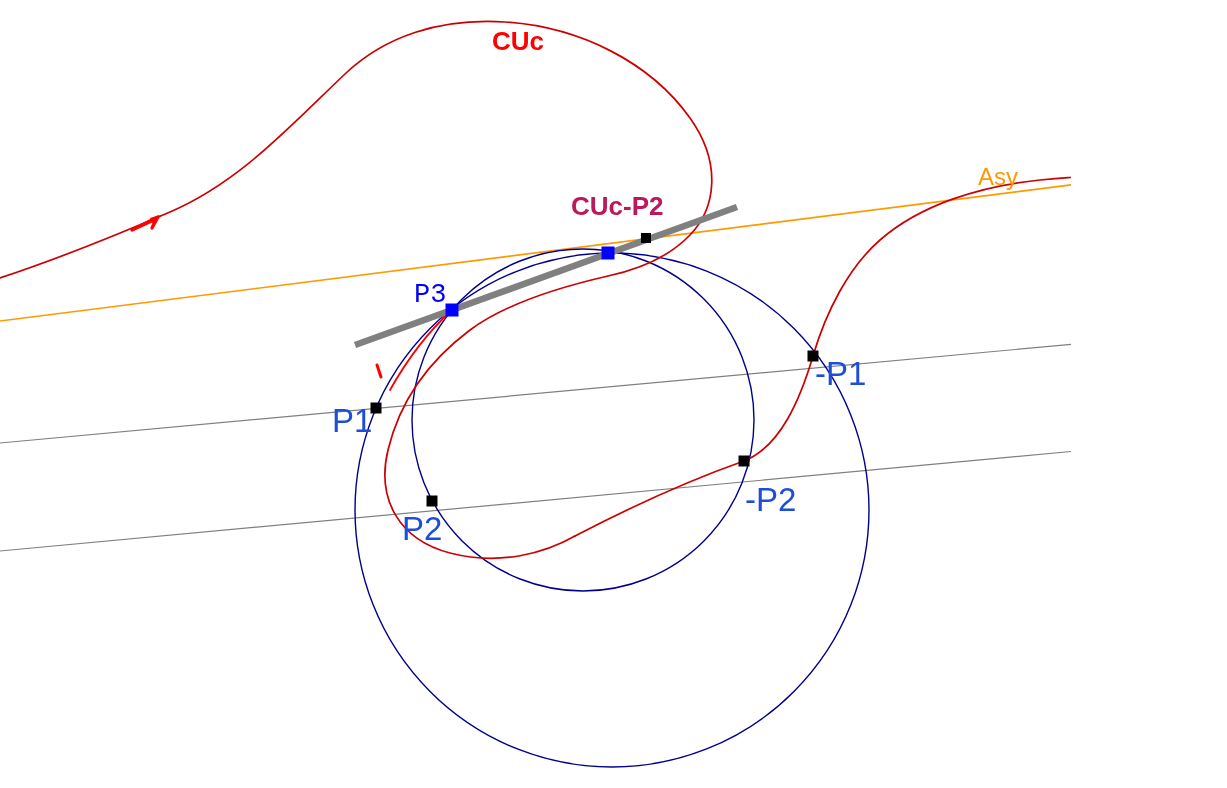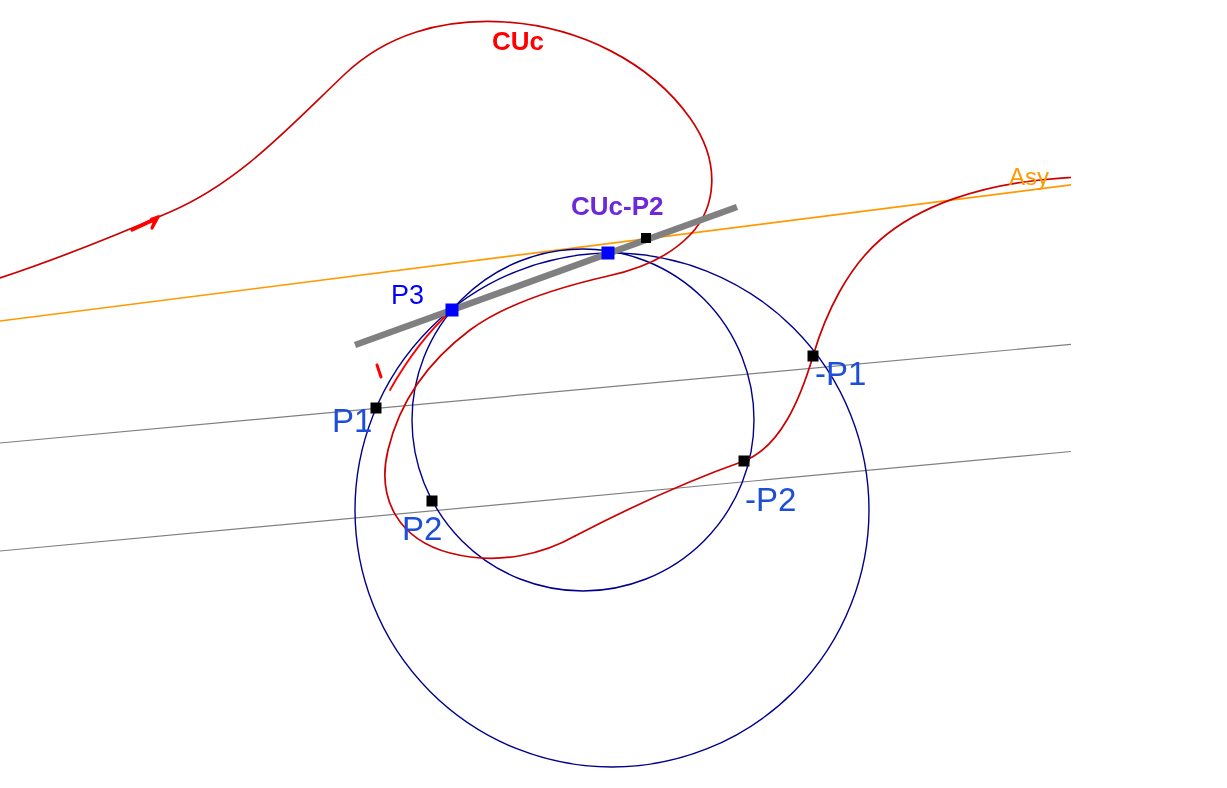--- a/index.html
+++ b/index.html
@@ -32,27 +32,26 @@
     user-select: none;
   }
   .lbl-cuc {
     font-size: 26px;
     font-weight: bold;
     color: #ff0000;
   }
   .lbl-cucp2 {
     font-size: 26px;
     font-weight: bold;
-    color: #6d28d9;
+    color: #be185d;
   }
   .lbl-asy {
     font-size: 24px;
     font-weight: normal;
     color: #ff9900;
-    margin-left: 31px;
   }
   .lbl-p3 {
     font-size: 27px;
     font-weight: normal;
     color: #0000ff;
   }
   .lbl-black {
     font-size: 33px;
     font-weight: normal;
     color: #1d4ed8;
@@ -106,19 +105,19 @@
     <rect x="807.5" y="350.5" width="11" height="11" fill="#000000"></rect>
     <rect x="738.5" y="455.5" width="11" height="11" fill="#000000"></rect>
     <rect x="641" y="233" width="10" height="10" fill="#000000"></rect>
     <rect x="445.5" y="303.5" width="13" height="13" fill="#0000ff"></rect>
     <rect x="601.5" y="246.5" width="13" height="13" fill="#0000ff"></rect>
   </svg>
 
   <div class="lbl lbl-cuc" style="left:492px; top:28px;">CUc</div>
   <div class="lbl lbl-cucp2" style="left:571px; top:193px;">CUc-P2</div>
   <div class="lbl lbl-asy" style="left:978px; top:165px;">Asy</div>
-  <div class="lbl lbl-p3" style="left:391px; top:282px;">P3</div>
+  <div class="lbl lbl-p3" style="left:414px; top:282px;font-family:Liberation Mono, monospace;">P3</div>
   <div class="lbl lbl-black" style="left:332px; top:404px;">P1</div>
   <div class="lbl lbl-black" style="left:402px; top:512px;text-align:right;">P2</div>
   <div class="lbl lbl-black" style="left:815px; top:357px;">-P1</div>
   <div class="lbl lbl-black" style="left:745px; top:483px;">-P2</div>
 
 </div>
 
 </body></html>

